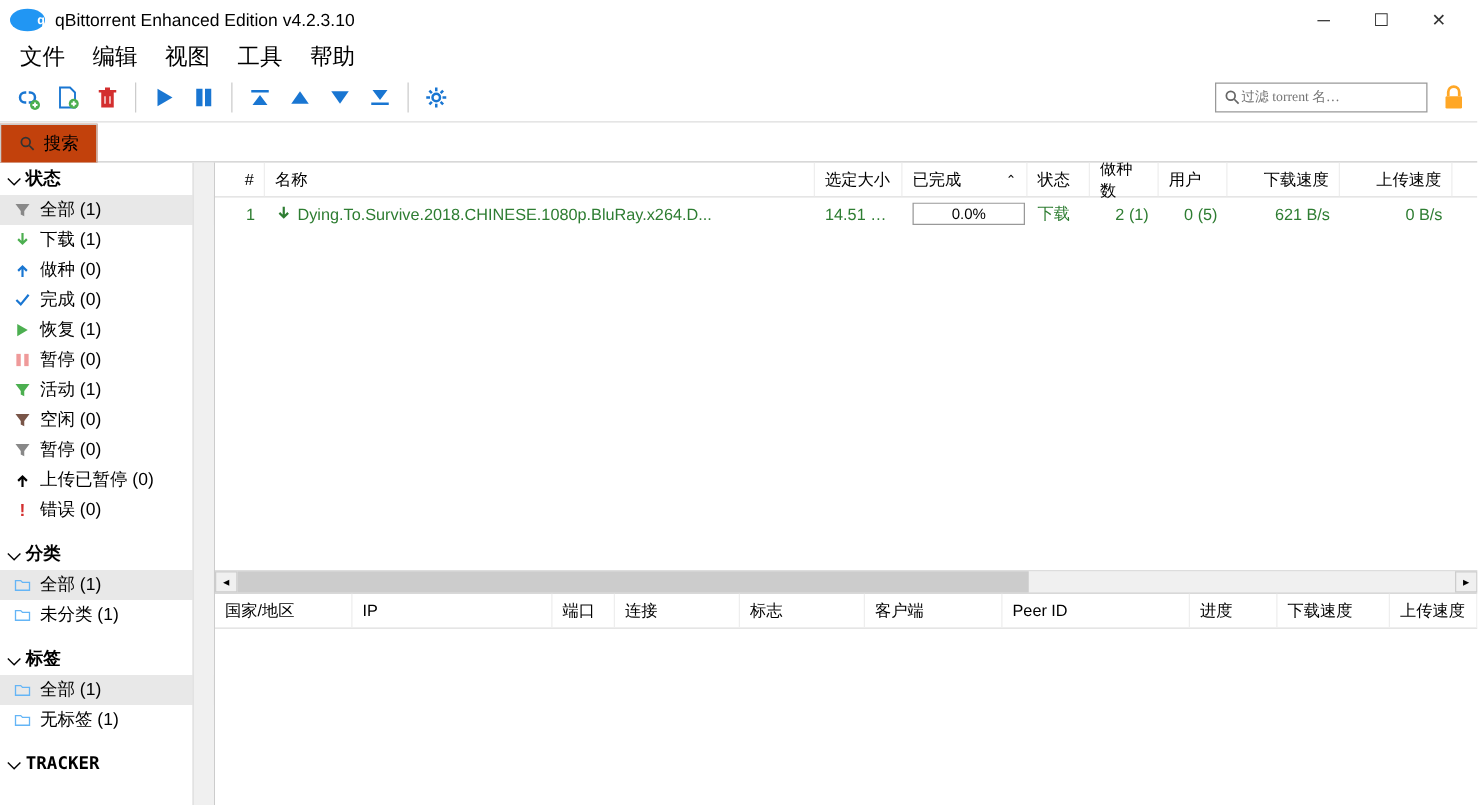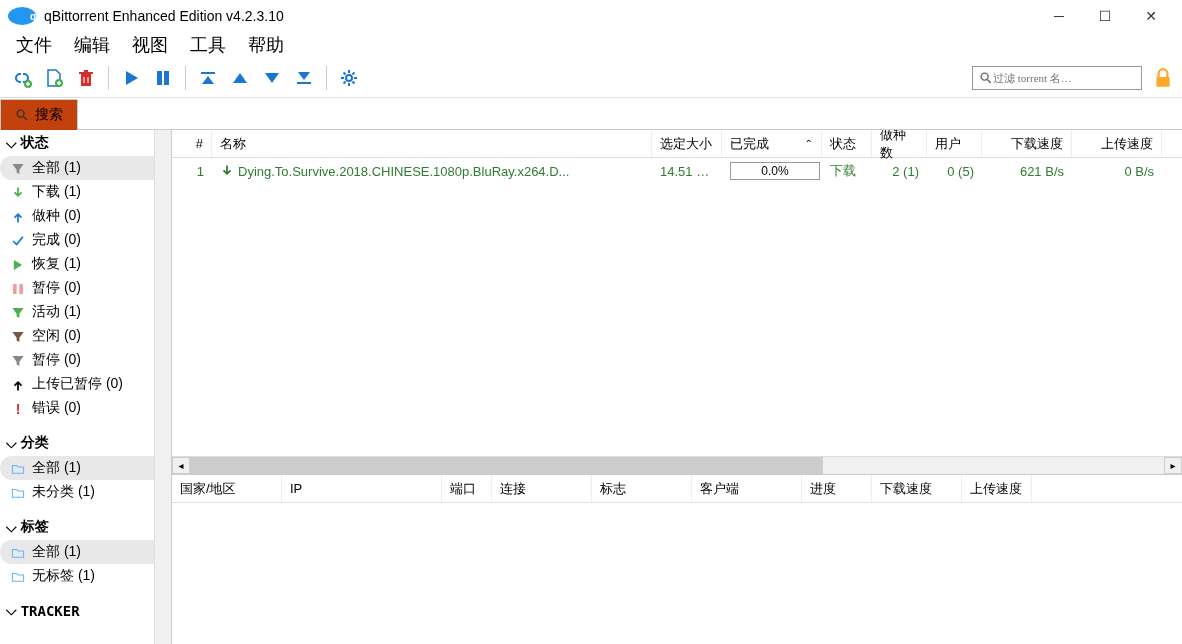--- a/index.html
+++ b/index.html
@@ -17,21 +17,21 @@
 .searchbox { display: flex; align-items: center; border: 1px solid #999; padding: 2px 6px; width: 170px; height: 24px; }
 .searchbox input { border: none; outline: none; font-size: 11px; flex: 1; color: #888; font-family: Liberation Serif, serif; }
 .lockicon { margin-left: 6px; }
 .tabrow { display: flex; height: 32px; border-bottom: 1px solid #ccc; }
 .tab { display: flex; align-items: center; padding: 0 14px; border: 1px solid #ccc; border-bottom: none; background: #fff; margin-right: -1px; gap: 6px; font-size: 14px; position: relative; top: 1px; }
 .tab.inactive { background: #c2410c; }
 .mainarea { display: flex; height: calc(644px - 32px - 26px - 40px - 32px); }
 .sidebar { width: 172px; border-right: 1px solid #ccc; overflow-y: auto; position: relative; }
 .sidebar .scroll-gutter { position: absolute; right: 0; top: 0; width: 17px; height: 100%; border-left: 1px solid #ddd; background: #f0f0f0; }
 .sidehead { display: flex; align-items: center; padding: 4px 6px; font-weight: bold; font-size: 14px; gap: 4px; }
-.sideitem { display: flex; align-items: flex-end; padding: 3px 6px 3px 10px; gap: 6px; font-size: 14px; border-radius: 12px; }
+.sideitem { display: flex; align-items: center; padding: 3px 6px 3px 10px; gap: 6px; font-size: 14px; }
 .sideitem.selected { background: #e8e8e8; }
 .sideicon { width: 16px; height: 16px; display: flex; align-items: center; justify-content: center; flex-shrink: 0; }
 .content { flex: 1; display: flex; flex-direction: column; }
 .torrentlist { flex: 1; overflow: auto; }
 .thead { display: flex; border-bottom: 1px solid #ddd; height: 28px; align-items: center; font-size: 13px; }
 .th { padding: 0 8px; border-right: 1px solid #eee; height: 100%; display: flex; align-items: center; }
 .trow { display: flex; height: 26px; align-items: center; color: #2e7d32; font-size: 13px; }
 .td { padding: 0 8px; overflow: hidden; white-space: nowrap; text-overflow: ellipsis; }
 .progressbox { border: 1px solid #999; height: 18px; display: flex; align-items: center; justify-content: center; width: 90px; font-size: 12px; color: #000; }
 .hscroll { height: 18px; border-top: 1px solid #ddd; background: #f0f0f0; display: flex; }
@@ -335,19 +335,20 @@
       <div class="arrow">▸</div>
     </div>
     <div class="peerpane">
       <div class="peerhead">
         <div class="th" style="width:110px">国家/地区</div>
         <div class="th" style="width:160px">IP</div>
         <div class="th" style="width:50px">端口</div>
         <div class="th" style="width:100px">连接</div>
         <div class="th" style="width:100px">标志</div>
         <div class="th" style="width:110px">客户端</div>
+        <div class="th" style="width:150px">Peer ID</div>
         <div class="th" style="width:70px">进度</div>
         <div class="th" style="width:90px">下载速度</div>
         <div class="th" style="width:70px">上传速度</div>
       </div>
     </div>
   </div>
 </div>
 
 </body></html>

